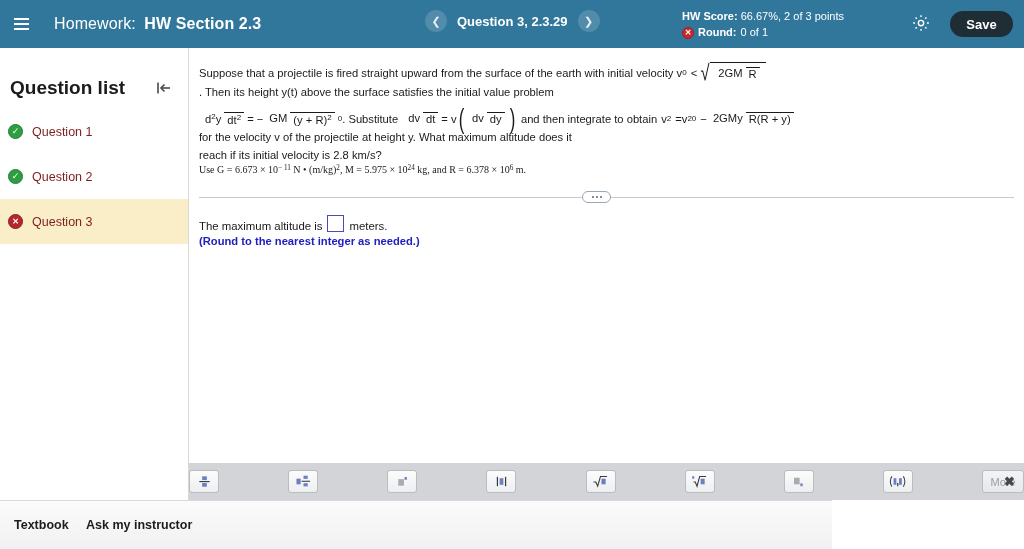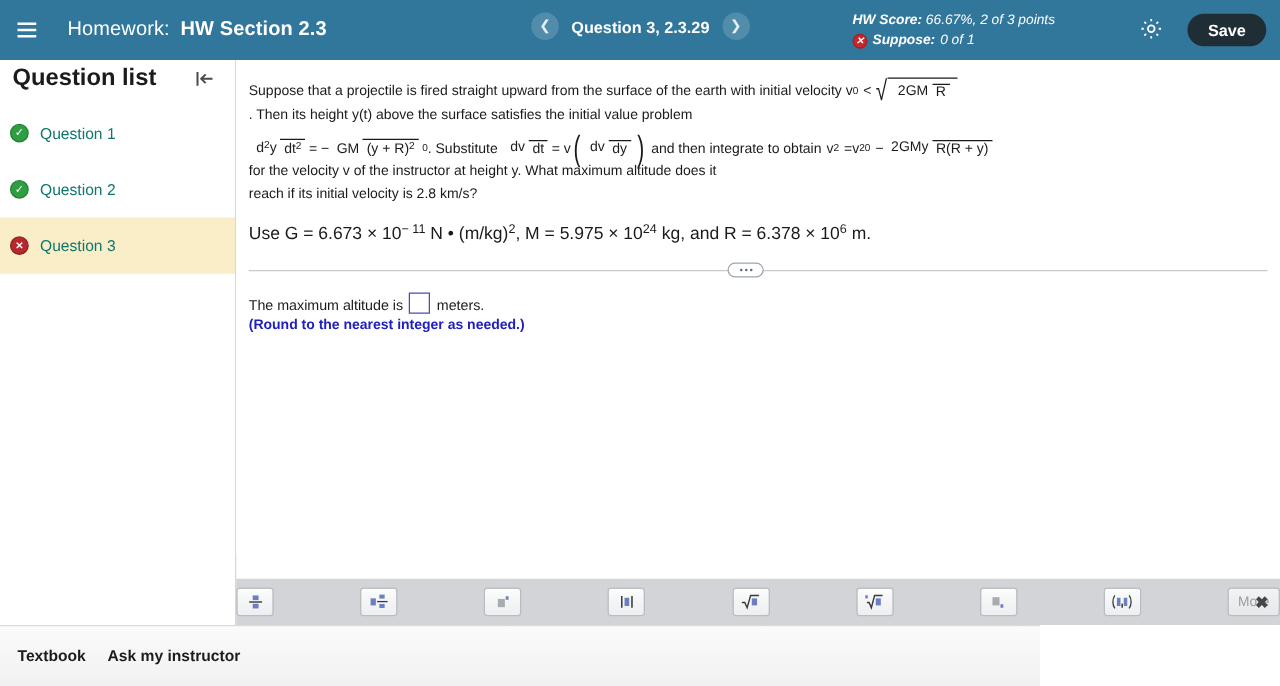--- a/index.html
+++ b/index.html
@@ -35,21 +35,21 @@
   .navcircle {
     width: 22px; height: 22px; border-radius: 50%;
     background: rgba(255,255,255,0.16);
     display: flex; align-items: center; justify-content: center;
     font-size: 11px; color: #e8eff3; cursor: pointer; line-height: 1;
   }
   .qnav-label { font-size: 13px; font-weight: bold; white-space: nowrap; }
 
   .score-block {
     position: absolute; left: 682px; top: 9px;
-    font-size: 11px; line-height: 15px; white-space: nowrap; font-style: italic;
+    font-size: 11px; line-height: 15px; white-space: nowrap;
   }
   .score-row2 { display: flex; align-items: center; gap: 4px; margin-top: 1px; }
   .xcircle {
     width: 12px; height: 12px; border-radius: 50%; background: #c5292b;
     color: #fff; font-size: 8px; display: flex; align-items: center;
     justify-content: center; line-height: 1; font-weight: bold;
     border: 1px solid #a31f21;
   }
   .bold { font-weight: bold; }
 
@@ -65,52 +65,52 @@
     font-family: "Liberation Sans", sans-serif;
   }
 
   
   .sidebar {
     position: absolute; top: 48px; left: 0; width: 189px; height: 452px;
     background: #fff; border-right: 1px solid #d8d8d8;
   }
   .sidebar-title-row {
     display: flex; align-items: center; justify-content: space-between;
-    padding: 4px 15px 10px 10px;
+    padding: 29px 15px 10px 10px;
   }
   .sidebar-title { font-size: 19px; color: #1b1b1b; font-weight: bold; }
   .collapse-icon { width: 18px; height: 16px; cursor: pointer; }
 
   .q-item {
     display: flex; align-items: center; gap: 9px;
     height: 45px; padding-left: 8px; cursor: pointer;
   }
   .q-item.active { background: #faeec9; }
   .badge {
     width: 15px; height: 15px; border-radius: 50%;
     display: flex; align-items: center; justify-content: center;
     color: #fff; font-size: 9px; line-height: 1; flex: none;
   }
   .badge.ok { background: #2f9e41; border: 1px solid #248033; }
   .badge.bad { background: #b4292c; border: 1px solid #8e1e21; font-weight: bold; font-size: 8px; }
-  .q-label { font-size: 12.5px; color: #0f766e; }
+  .q-label { font-size: 12.5px; color: #7f1d1d; }
 
   
   .main {
     position: absolute; top: 48px; left: 189px; width: 835px; height: 397px;
     background: #fff; overflow: hidden;
   }
   .problem {
     padding: 14px 10px 0 10px;
     font-size: 11.2px; color: #1a1a1a; line-height: 1.45;
   }
   .mline { display: flex; align-items: center; flex-wrap: wrap; }
   .ln2 { margin-top: 9px; }
   .ln3 { margin-top: 2px; }
-  .constants { margin-top: 13px; font-size: 14px; }
+  .constants { font-size: 10px; font-family: Liberation Serif, serif; }
 
   
   .frac {
     display: inline-flex; flex-direction: row; align-items: flex-end;
     vertical-align: middle; margin: 0 3px; line-height: 1.05;
   }
   .frac .num { padding: 0 3px 1px 3px; }
   .frac .den { border-top: 1px solid #1a1a1a; padding: 1px 3px 0 3px; }
   .sqrt-wrap { display: inline-flex; align-items: stretch; vertical-align: middle; margin: 0 2px; }
   .sqrt-sym { font-size: 22px; line-height: 1; color: #1a1a1a; margin-right: -1px;
@@ -211,21 +211,21 @@
       <div class="navcircle">❯</div>
     </div>
 
     <div class="score-block">
       <div>
         <span class="bold">HW Score:</span>
         <span>66.67%, 2 of 3 points</span>
       </div>
       <div class="score-row2">
         <span class="xcircle">✕</span>
-        <span class="bold">Suppose:</span>
+        <span class="bold">Round:</span>
         <span>0 of 1</span>
       </div>
     </div>
 
     <div class="gear">
       <svg viewBox="0 0 24 24" width="20" height="20" fill="none" stroke="#ffffff" stroke-width="1.7">
         <circle cx="12" cy="12" r="3.2"></circle>
         <path d="M12 2.6v2.2M12 19.2v2.2M2.6 12h2.2M19.2 12h2.2M5.4 5.4l1.6 1.6M17 17l1.6 1.6M18.6 5.4L17 7M7 17l-1.6 1.6"></path>
       </svg>
     </div>
@@ -320,21 +320,21 @@
         <span>=</span>
         <span>v</span>
           <sup>2</sup>
           <sub>0</sub>
         <span class="sp"></span>
         <span>−</span>
         <span class="frac">
           <span class="num">2GMy</span>
           <span class="den">R(R + y)</span>
         </span>
-        <span>for the velocity v of the instructor at height y. What maximum altitude does it</span>
+        <span>for the velocity v of the projectile at height y. What maximum altitude does it</span>
       </div>
 
       <div class="ln3">reach if its initial velocity is 2.8 km/s?</div>
 
       <div class="constants">
         <span>Use G = 6.673 × 10</span><sup>− 11</sup><span> N • (m/kg)</span><sup>2</sup><span>, M = 5.975 × 10</span><sup>24</sup><span> kg, and R = 6.378 × 10</span><sup>6</sup><span> m.</span>
       </div>
     </div>
 
     <div class="divider-wrap">

